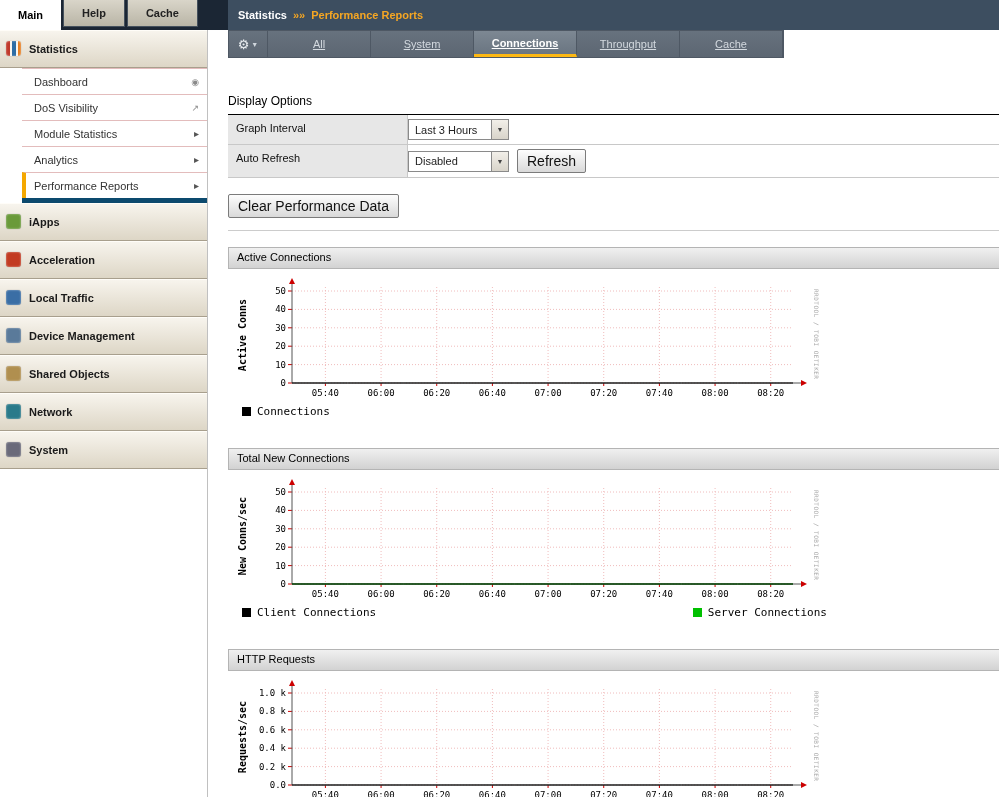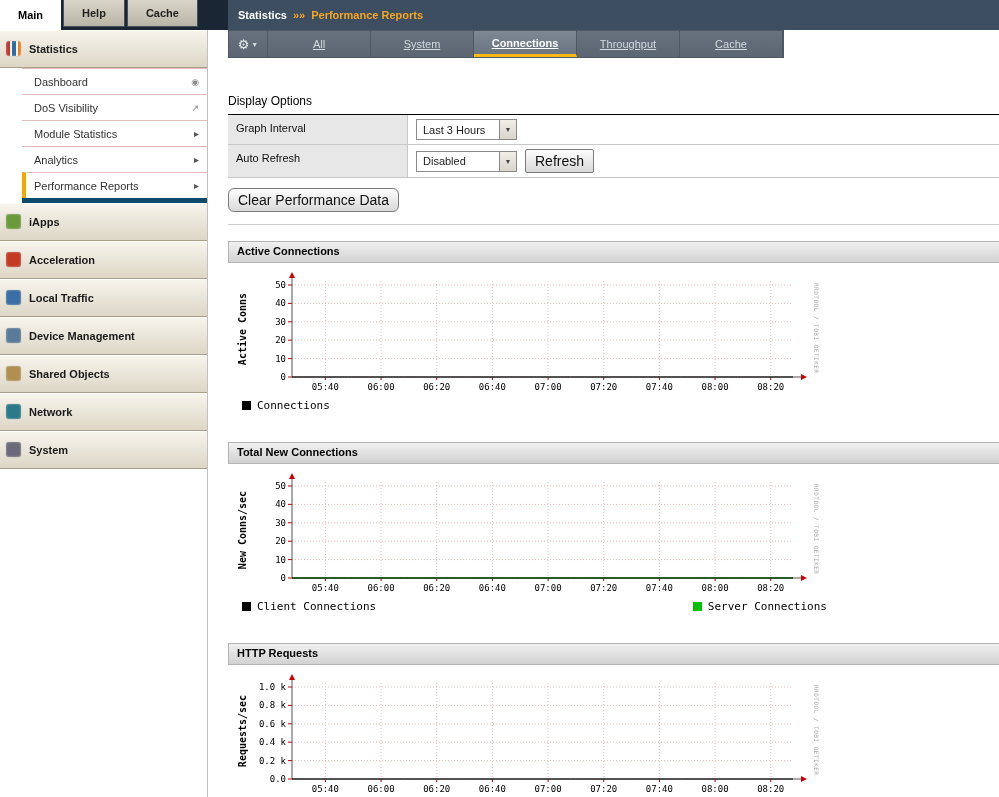--- a/index.html
+++ b/index.html
@@ -51,37 +51,37 @@
   .trail-arrow{color:#555;font-size:10px;}
 
   
   .main{position:absolute;left:208px;top:58px;right:0;bottom:0;background:#fff;
         padding-left:20px;overflow:hidden;}
   .section-title{font-size:12px;font-weight:normal;color:#000;margin-top:36px;}
   .opt-table{margin-top:6px;border-top:1px solid #000000;}
   .opt-row{display:flex;border-bottom:1px solid #c8c8c8;align-items:stretch;}
   .opt-label{width:180px;background:#e7e7e7;border-right:1px solid #c8c8c8;
              padding:7px 8px;box-sizing:border-box;color:#111;}
-  .opt-value{flex:1;background:#fff;padding:4px 8px;display:flex;align-items:center;gap:8px;}
+  .opt-value{flex:1;background:#fff;padding:4px 0;display:flex;align-items:center;gap:8px;}
   .sel{display:inline-flex;align-items:center;border:1px solid #8a8a8a;background:#fff;
        height:19px;cursor:pointer;}
   .sel .txt{padding:0 6px;min-width:70px;}
   .sel .arr{width:16px;height:100%;background:linear-gradient(#f2efe9,#d8d4ca);
             border-left:1px solid #8a8a8a;display:flex;align-items:center;justify-content:center;
             font-size:7px;color:#444;}
   .btn{font-family:"Liberation Sans",sans-serif;font-size:14px;color:#111;cursor:pointer;
        background:linear-gradient(#fdfdfd,#d9d9d9);border:1px solid #7b7b7b;
        padding:3px 9px;border-radius:2px;}
-  .clear-btn{margin-top:10px;border-radius:6px;}
+  .clear-btn{margin-top:16px;}
   .divider{border:none;border-top:1px solid #ccc;margin:12px 0 0 0;}
 
   
   .chart-section{margin-top:30px;}
   .chart-section:first-child{margin-top:16px;}
-  .chart-header{height:14px;padding:3px 8px;font-weight:bold;color:#000;
+  .chart-header{height:14px;padding:3px 8px;font-weight:normal;color:#000;
                 background:linear-gradient(#f0f0f0,#d2d2d2);
                 border:1px solid #b4b4b4;border-right:none;}
   .chart-wrap{margin:8px 0 0 8px;}
   .legend{margin:0 0 0 14px;width:585px;display:flex;gap:26px;align-items:center;
           font-family:"DejaVu Sans Mono",monospace;font-size:11px;color:#000;}
   .legend.split{justify-content:space-between;}
   .legend-item{display:inline-flex;align-items:center;gap:6px;}
   .swatch{width:9px;height:9px;display:inline-block;}
   svg text{font-family:"DejaVu Sans Mono",monospace;}
   .xt{font-size:9px;text-anchor:middle;fill:#000;}

